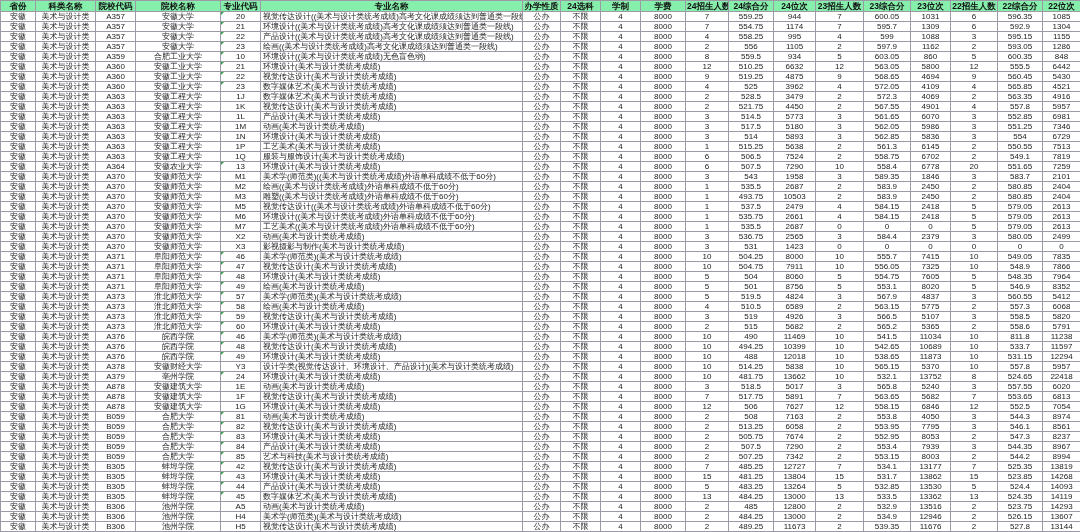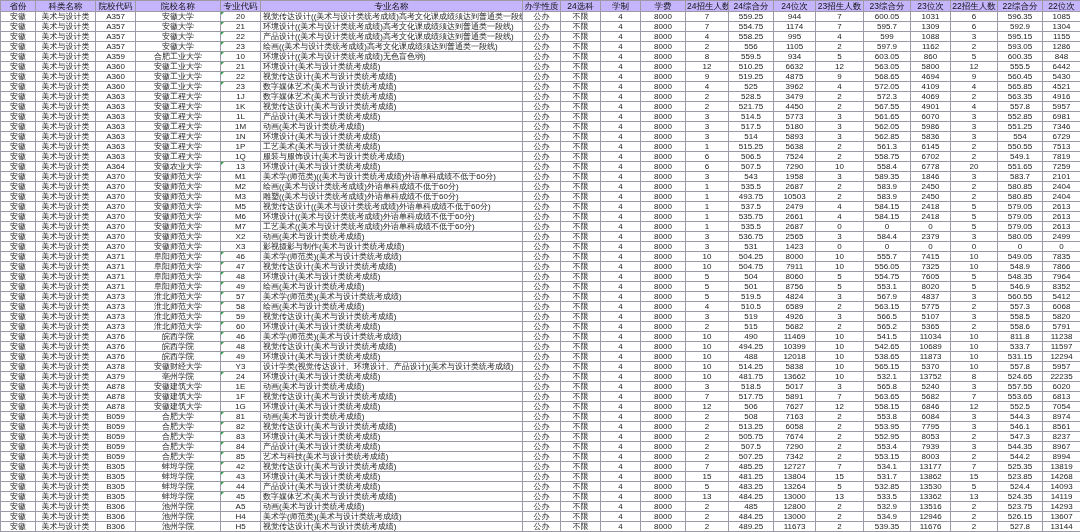--- a/index.html
+++ b/index.html
@@ -13,24 +13,24 @@
     padding:0 1px;
     text-align:center;
     vertical-align:middle;
     white-space:nowrap;
     overflow:hidden;
     color:#1a1a1a;
     height:9px;
     position:relative;
   }
   th{
-    font-weight:normal;
+    font-weight:bold;
     font-size:8.5px;
     color:#111;
-    background:#c4b5fd;
+    background:#86efac;
     height:10px;
   }
   td.left{text-align:left;padding-left:2px;}
   .tri{
     position:absolute;left:0;top:0;width:0;height:0;
     border-top:3px solid #2f9e44;
     border-right:3px solid transparent;
   }
 </style>
 </head>
@@ -851,21 +851,21 @@
           <td>4</td>
           <td>8000</td>
           <td>10</td>
           <td>481.75</td>
           <td>13662</td>
           <td>10</td>
           <td>532.1</td>
           <td>13752</td>
           <td>8</td>
           <td>524.65</td>
-          <td>22235</td>
+          <td>22418</td>
         </tr>
         <tr>
           <td>安徽</td>
           <td>美术与设计类</td>
           <td>A878</td>
           <td>安徽建筑大学</td>
           <td>1E</td>
           <td class="left">动画(美术与设计类统考成绩)</td>
           <td>公办</td>
           <td>不限</td>
@@ -932,21 +932,21 @@
           <td class="left">动画(美术与设计类统考成绩)</td>
           <td>公办</td>
           <td>不限</td>
           <td>4</td>
           <td>8000</td>
           <td>2</td>
           <td>508</td>
           <td>7163</td>
           <td>2</td>
           <td>553.8</td>
-          <td>6084</td>
+          <td>4050</td>
           <td>3</td>
           <td>544.3</td>
           <td>8974</td>
         </tr>
         <tr>
           <td>安徽</td>
           <td>美术与设计类</td>
           <td>B059</td>
           <td>合肥大学</td>
           <td><span class="tri" style="border-top-color: rgb(47, 158, 68);"></span>82</td>

